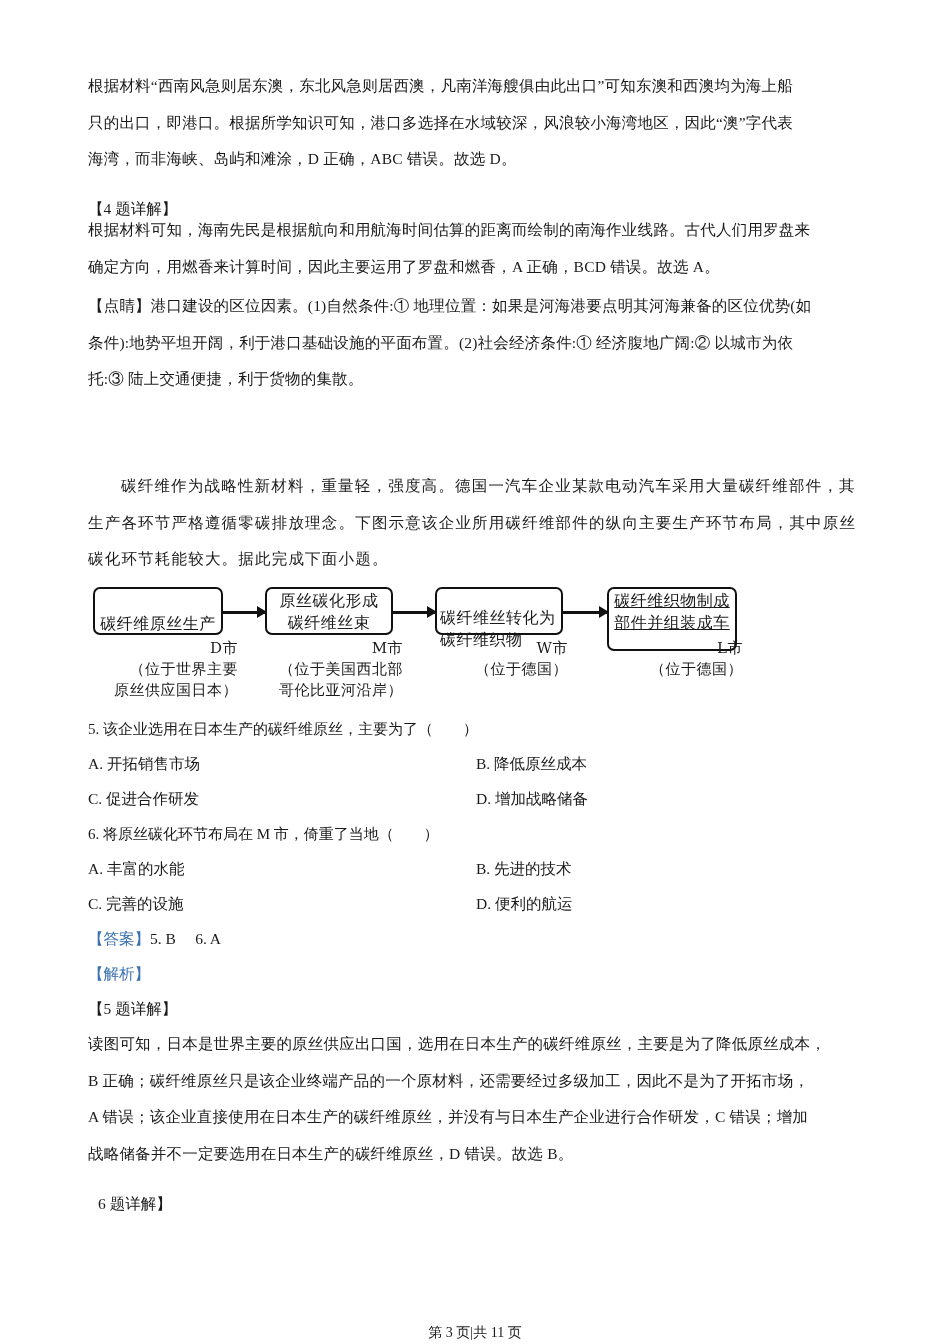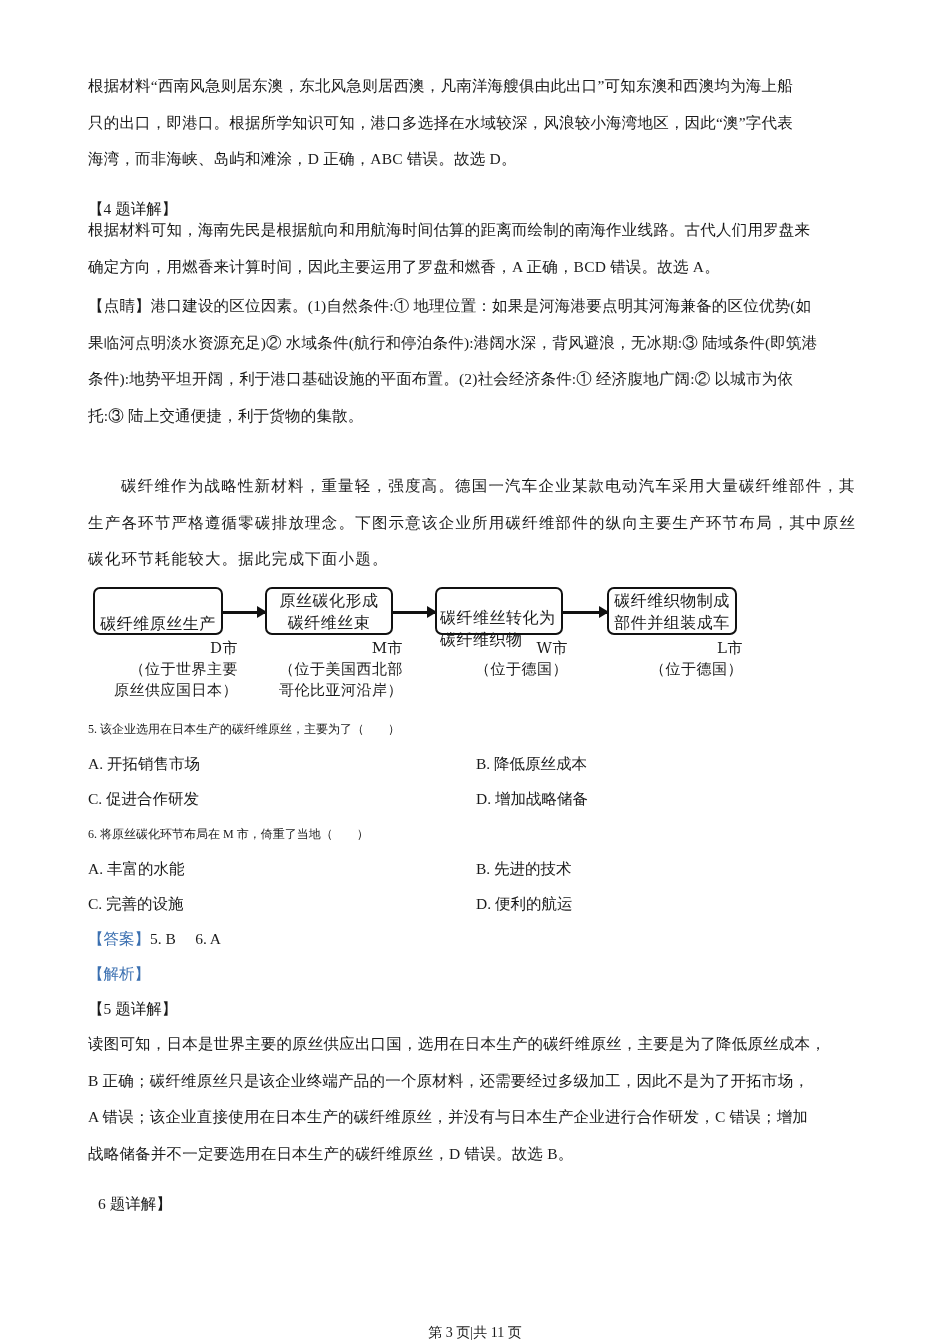--- a/index.html
+++ b/index.html
@@ -46,21 +46,21 @@
       width: 780px;
       font-size: 15.5px;
       line-height: 36.5px;
       text-indent: 33px;
       letter-spacing: 1.2px;
       font-family: "DejaVu Serif", "Liberation Serif", serif;
     }
     .question {
       position: absolute;
       left: 88px;
-      font-size: 12px;
+      font-size: 15px;
       line-height: 22px;
     }
     .option {
       position: absolute;
       font-size: 15.5px;
       line-height: 22px;
     }
     
     .flow {
       position: absolute;
@@ -127,21 +127,20 @@
   </div>
 
   <div class="label-line" style="top:198px;">【4 题详解】</div>
   <div class="para" style="top:212px;">
     <div>根据材料可知，海南先民是根据航向和用航海时间估算的距离而绘制的南海作业线路。古代人们用罗盘来</div>
     <div>确定方向，用燃香来计算时间，因此主要运用了罗盘和燃香，A 正确，BCD 错误。故选 A。</div>
   </div>
 
   <div class="para" style="top:288px;">
     <div><span>【点睛】</span><span>港口建设的区位因素。(1)自然条件:① 地理位置：如果是河海港要点明其河海兼备的区位优势(如</span></div>
-    <div>果临河点明淡水资源充足)② 水域条件(航行和停泊条件):港阔水深，背风避浪，无冰期:③ 陆域条件(即筑港</div>
     <div>条件):地势平坦开阔，利于港口基础设施的平面布置。(2)社会经济条件:① 经济腹地广阔:② 以城市为依</div>
     <div>托:③ 陆上交通便捷，利于货物的集散。</div>
   </div>
 
   <div class="stem" style="top:468px;">
     <span>碳纤维作为战略性新材料，重量轻，强度高。德国一汽车企业某款电动汽车采用大量碳纤维部件，其</span><span>生产各环节严格遵循零碳排放理念。下图示意该企业所用碳纤维部件的纵向主要生产环节布局，其中原丝</span><span>碳化环节耗能较大。据此完成下面小题。</span>
   </div>
 
   <div class="flow">
 
@@ -155,21 +154,21 @@
       <span>碳纤维丝束</span>
     </div>
     <div class="arrow" style="left:305px; top:29px; width:42px;"></div>
 
     <div class="fbox" style="left:347px; top:5px; width:128px; height:48px; padding-top:18px; text-align:left; padding-left:3px;">
       <span>碳纤维丝转化为</span>
       <span>碳纤维织物</span>
     </div>
     <div class="arrow" style="left:475px; top:29px; width:44px;"></div>
 
-    <div class="fbox" style="left:519px; top:5px; width:130px; height:48px; padding-top:1px;">
+    <div class="fbox" style="left:519px; top:5px; width:130px; height:64px; padding-top:1px;text-decoration:underline;">
       <span>碳纤维织物制成</span>
       <span>部件并组装成车</span>
     </div>
 
     <div class="fcap" style="left:0px; top:56px; width:150px;">
       <span>D市</span>
       <span>（位于世界主要</span>
       <span>原丝供应国日本）</span>
     </div>
     <div class="fcap" style="left:165px; top:56px; width:150px;">

